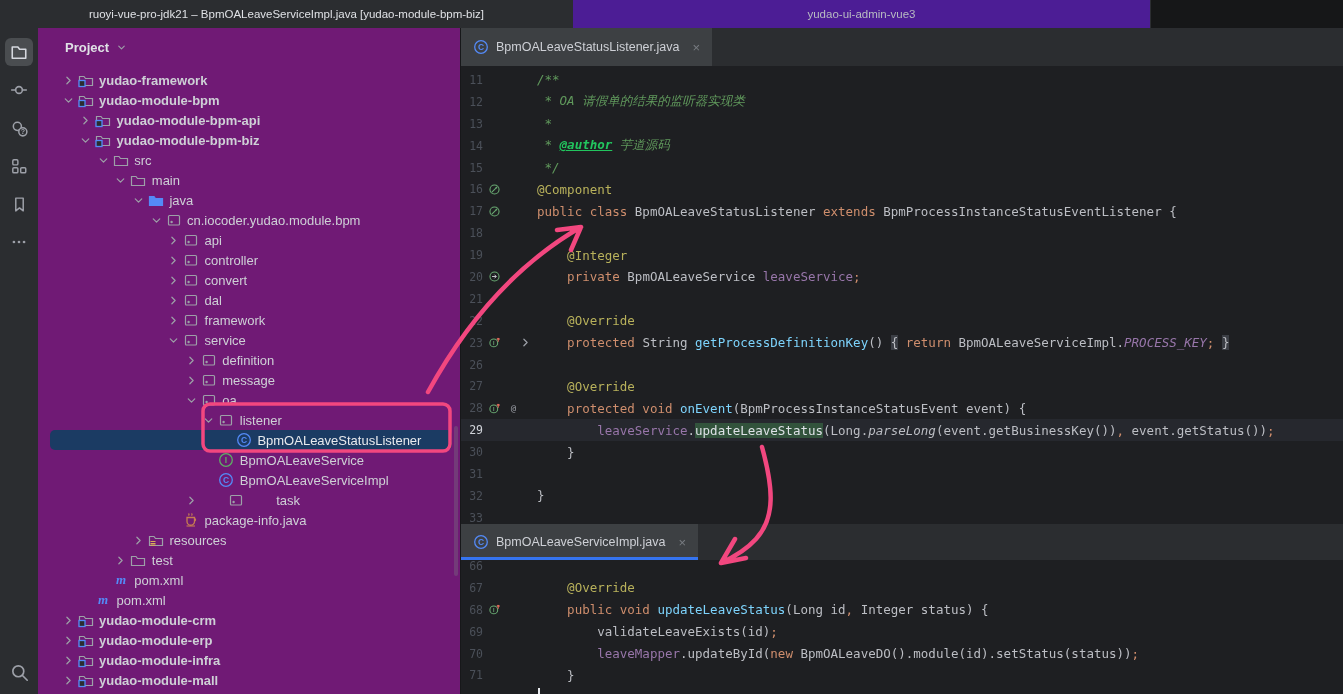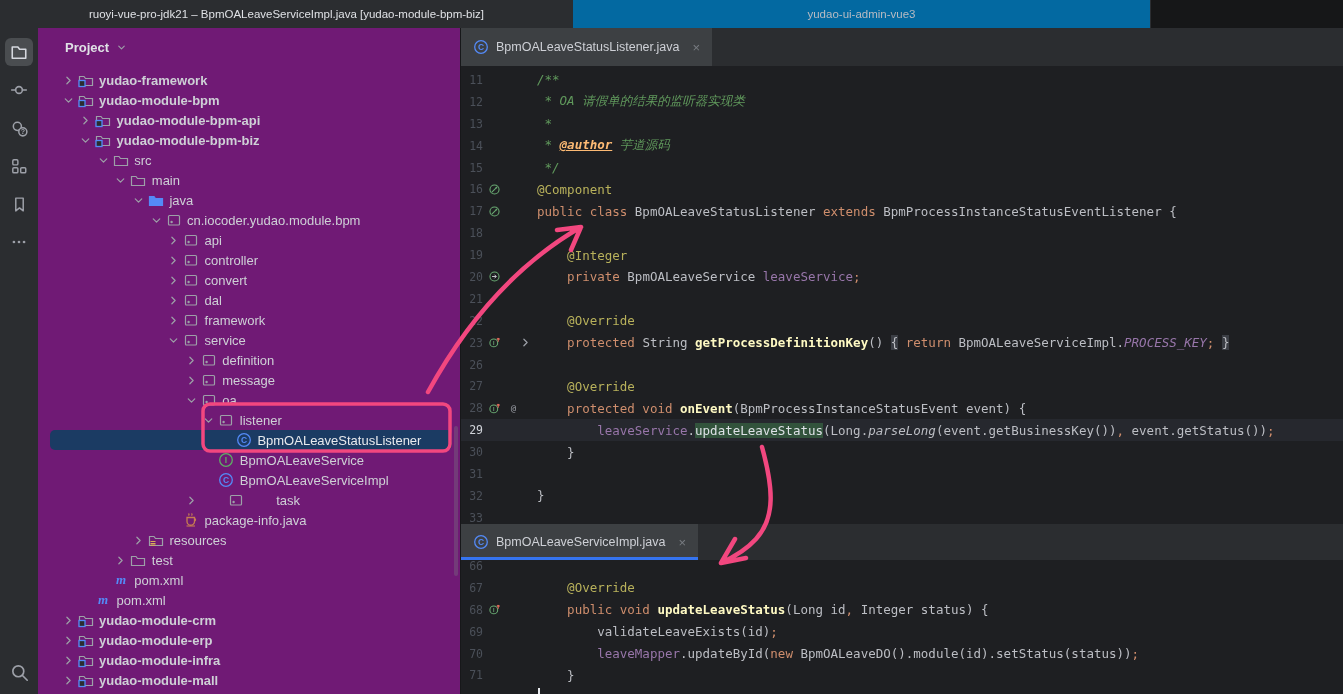--- a/index.html
+++ b/index.html
@@ -3,21 +3,21 @@
 <meta charset="utf-8">
 <style>
   html,body{margin:0;padding:0;background:#1e1f22;width:1343px;height:694px;overflow:hidden;
     font-family:"Liberation Sans","DejaVu Sans",sans-serif;-webkit-font-smoothing:antialiased;}
   #app{position:relative;width:1343px;height:694px;background:#1e1f22;}
 
   
   .titlebar{display:flex;height:28px;}
   .wtab{display:flex;align-items:center;justify-content:center;font-size:11.5px;white-space:nowrap;overflow:hidden;}
   .wtab-active{width:573px;background:#2b2d30;color:#dfe1e5;}
-  .wtab-inactive{width:577px;background:#0369a1;color:#b8bbc2;border-right:1px solid #2c2e31;}
+  .wtab-inactive{width:577px;background:#4c1d95;color:#b8bbc2;border-right:1px solid #2c2e31;}
   .wtab-fill{flex:1;background:#161718;}
 
   
   .main{display:flex;height:666px;}
 
   
   .abar{width:38px;background:#2b2d30;display:flex;flex-direction:column;align-items:center;flex:0 0 38px;}
   .aicon{width:28px;height:28px;margin-top:10px;border-radius:6px;display:flex;align-items:center;justify-content:center;color:#9da0a8;}
   .aicon.active{background:#4a4d50;color:#d5d8de;}
   .aicon svg{display:block}
@@ -54,23 +54,23 @@
   .gut{width:76px;flex:0 0 76px;display:flex;align-items:center;align-self:stretch;}
   .num{width:22px;text-align:right;color:#4b5059;font-size:11.5px;font-family:"DejaVu Sans Mono",monospace;}
   .line.cur .num{color:#d1d4da;}
   .gicon{margin-left:5px;display:flex;align-items:center;}
   .gfold{margin-left:auto;margin-right:5px;display:flex;color:#9da0a8;}
   .src{white-space:pre;color:#bcbec4;}
   .tk-d{color:#bcbec4}
   .tk-k{color:#cf8e6d}
   .tk-a{color:#b8b15b}
   .tk-c{color:#60995c;font-style:italic}
-  .tk-ct{color:#fdba74;font-style:italic;font-weight:bold;text-decoration:underline}
+  .tk-ct{color:#22c55e;font-style:italic;font-weight:bold;text-decoration:underline}
   .tk-f{color:#9876aa}
-  .tk-m{color:#fef9c3;font-weight:700}
+  .tk-m{color:#7dd3fc;font-weight:400}
   .tk-s{color:#bcbec4;font-style:italic}
   .tk-sc{color:#9876aa;font-style:italic}
   .tk-p{color:#cf8e6d}
   .tk-h{background:#32533c;color:#dde1e6}
   .tk-b{background:#3b3e45}
   .caret{position:absolute;left:77px;width:2px;height:12px;background:#e8eaee;}
 
   
   #overlay{position:absolute;left:0;top:0;width:1343px;height:694px;pointer-events:none;z-index:20;}
 </style>

